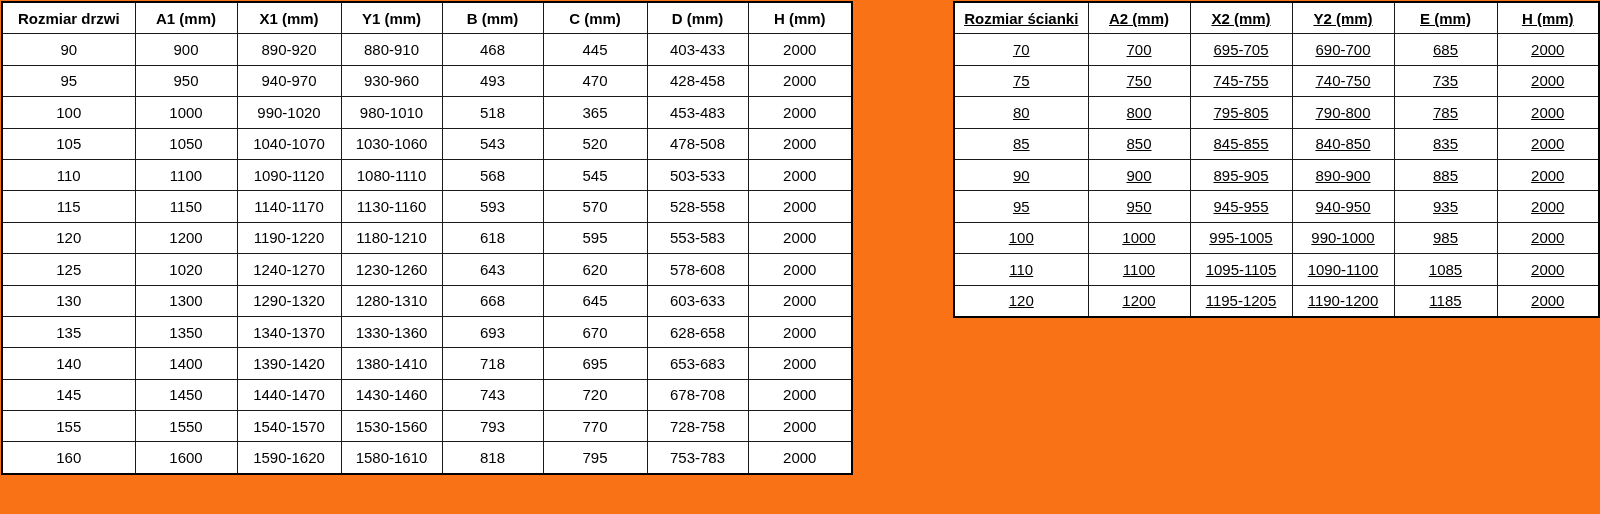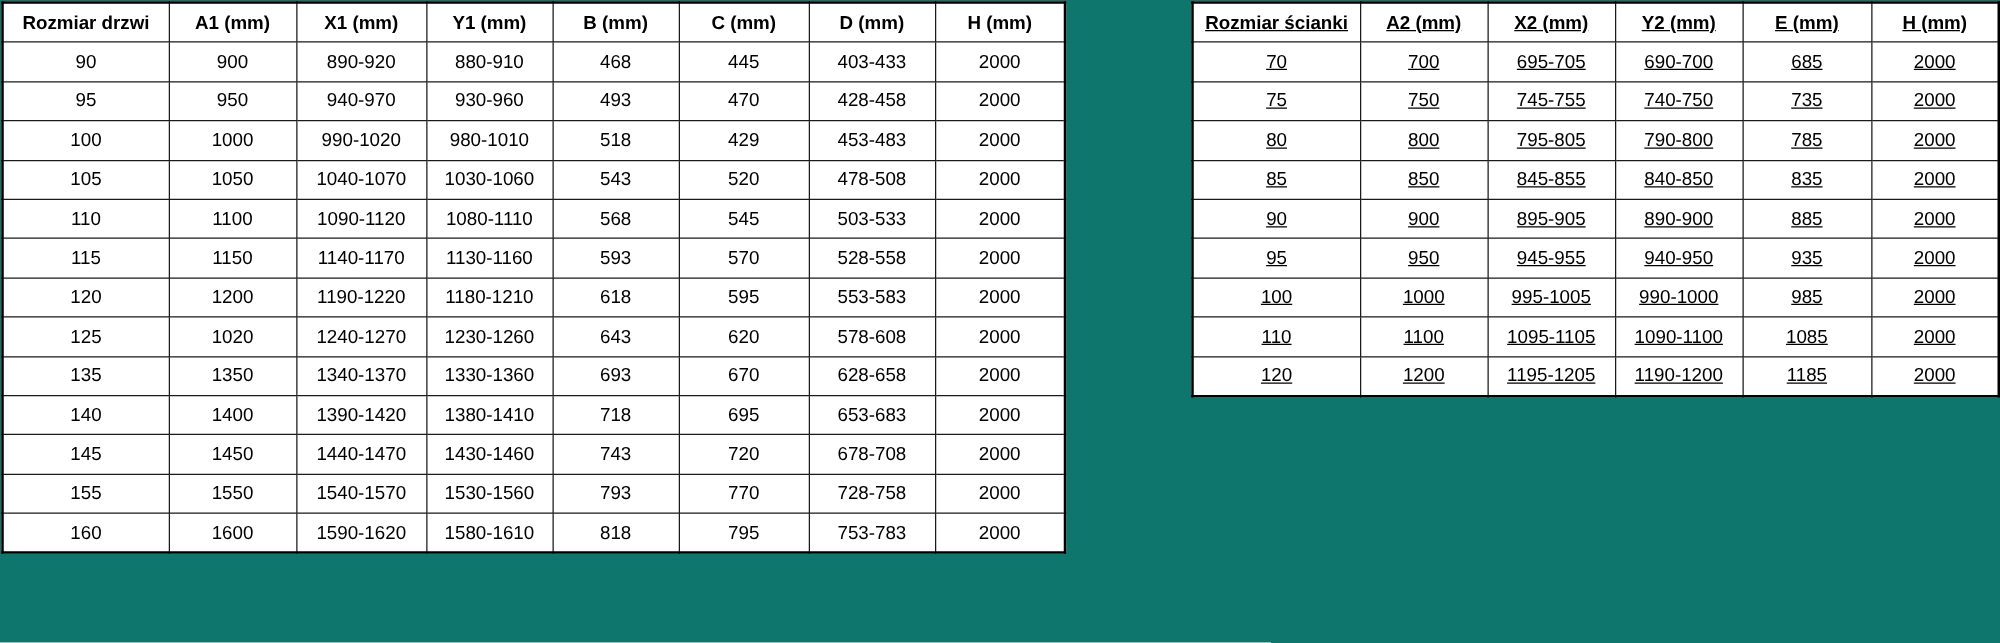--- a/index.html
+++ b/index.html
@@ -4,21 +4,21 @@
 <style>
   html, body {
     margin: 0;
     padding: 0;
     background: #ffffff;
   }
   #canvas {
     position: relative;
     width: 1600px;
     height: 514px;
-    background: #0f766e;
+    background: #f97316;
     font-family: "Liberation Sans", "DejaVu Sans", sans-serif;
     color: #000000;
   }
   table.dim-table {
     position: absolute;
     border-collapse: collapse;
     table-layout: fixed;
     border: 2px solid #000000;
     background: #ffffff;
   }
@@ -100,21 +100,21 @@
           <td>470</td>
           <td>428-458</td>
           <td>2000</td>
         </tr>
         <tr>
           <td>100</td>
           <td>1000</td>
           <td>990-1020</td>
           <td>980-1010</td>
           <td>518</td>
-          <td>429</td>
+          <td>365</td>
           <td>453-483</td>
           <td>2000</td>
         </tr>
         <tr>
           <td>105</td>
           <td>1050</td>
           <td>1040-1070</td>
           <td>1030-1060</td>
           <td>543</td>
           <td>520</td>
@@ -155,20 +155,30 @@
           <td>125</td>
           <td>1020</td>
           <td>1240-1270</td>
           <td>1230-1260</td>
           <td>643</td>
           <td>620</td>
           <td>578-608</td>
           <td>2000</td>
         </tr>
         <tr>
+          <td>130</td>
+          <td>1300</td>
+          <td>1290-1320</td>
+          <td>1280-1310</td>
+          <td>668</td>
+          <td>645</td>
+          <td>603-633</td>
+          <td>2000</td>
+        </tr>
+        <tr>
           <td>135</td>
           <td>1350</td>
           <td>1340-1370</td>
           <td>1330-1360</td>
           <td>693</td>
           <td>670</td>
           <td>628-658</td>
           <td>2000</td>
         </tr>
         <tr>

